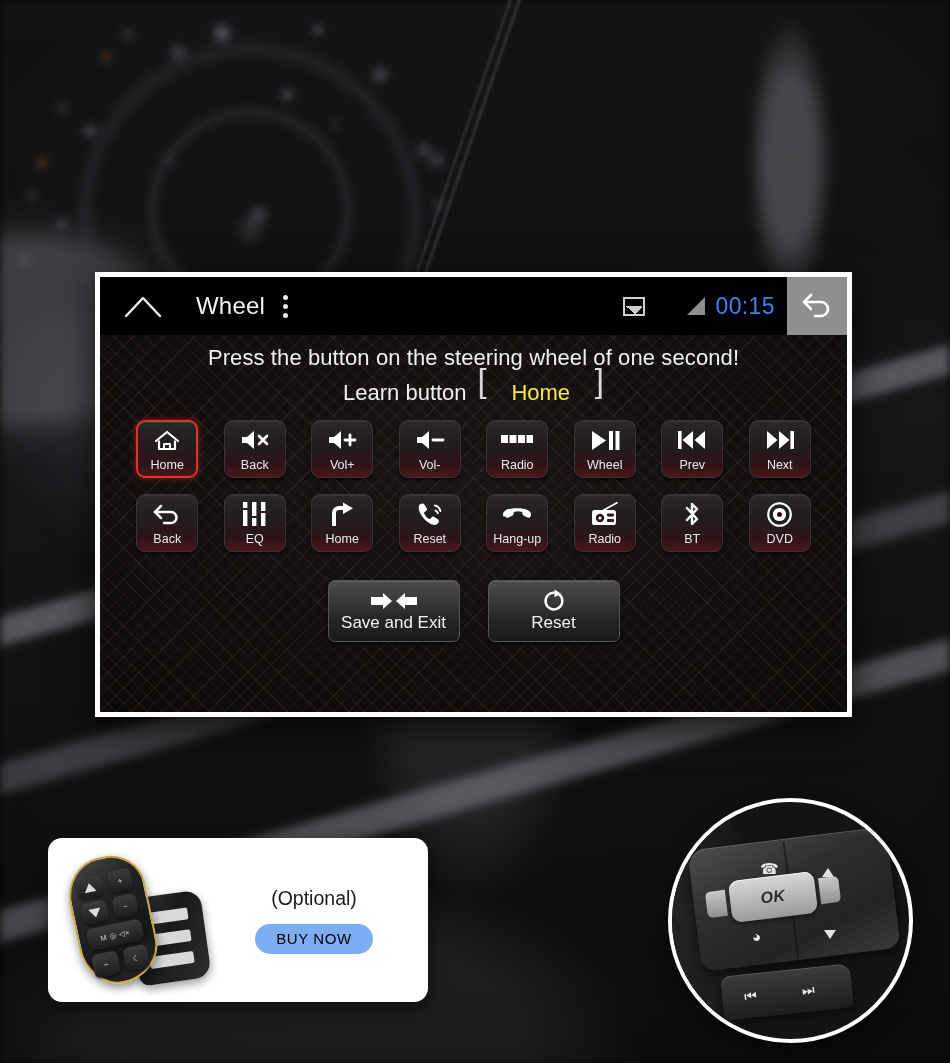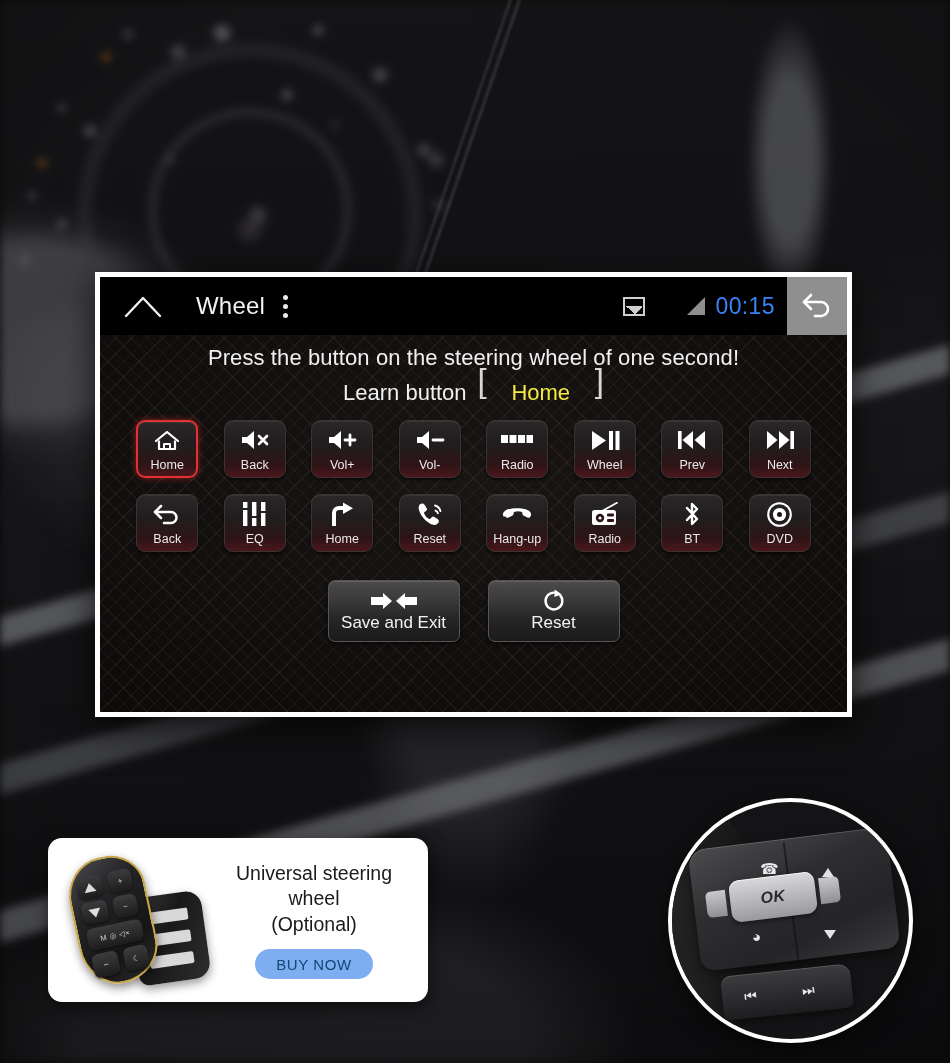--- a/index.html
+++ b/index.html
@@ -258,21 +258,21 @@
     position: absolute; left: 13px; width: 44px; height: 12px;
     background: #d8d8d8; border-radius: 2px;
   }
   .promo-txt { flex: 1; text-align: center; padding-left: 4px; }
   .promo-title { color: #1b1b1b; font-size: 19.5px; line-height: 1.3; }
   .buynow {
     margin: 12px auto 0;
     width: 118px; height: 30px;
     border-radius: 15px;
     background: #7fadf2;
-    color: #0c4a6e; font-size: 15px; letter-spacing: .6px;
+    color: #000000; font-size: 15px; letter-spacing: .6px;
     display: flex; align-items: center; justify-content: center;
   }
 
   
   .circlephoto {
     position: absolute;
     left: 668px; top: 798px;
     width: 245px; height: 245px;
     border-radius: 50%;
     border: 4px solid #ffffff;
@@ -607,21 +607,20 @@
           <span class="tri-dn" style="position:relative;border-top-color:#ddd"></span>
         </div>
         <div class="btn" style="left:40px; top:40px; width:24px; height:22px;">−</div>
         <div class="btn" style="left:8px;  top:66px; width:56px; height:22px; font-size:7.5px; letter-spacing:.5px;">M&nbsp;◎&nbsp;◁×</div>
         <div class="btn" style="left:8px;  top:92px; width:26px; height:24px;">⌢</div>
         <div class="btn" style="left:40px; top:92px; width:24px; height:24px;">☾</div>
       </div>
     </div>
 
     <div class="promo-txt">
-      <div class="promo-title">Universal steering wheel</div>
       <div class="promo-title">(Optional)</div>
       <div class="buynow">BUY NOW</div>
     </div>
   </div>
 
   <div class="circlephoto">
     <div class="cp-inner">
       <div class="cp-rim"></div>
       <div class="cp-panel"></div>
       <div class="cp-div"></div>

